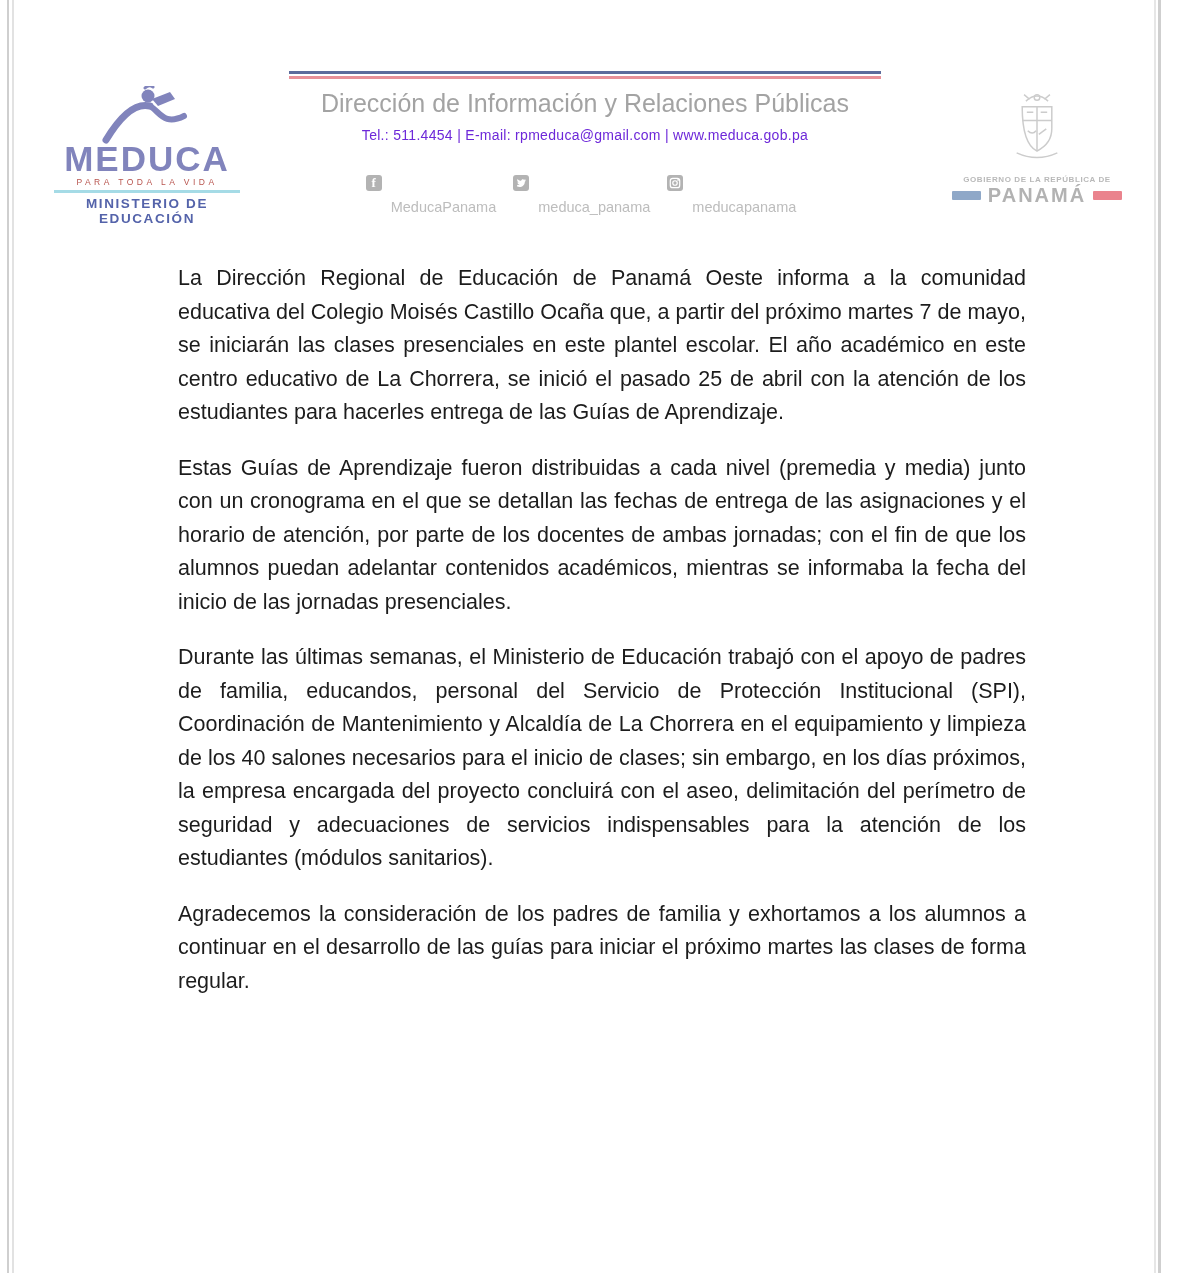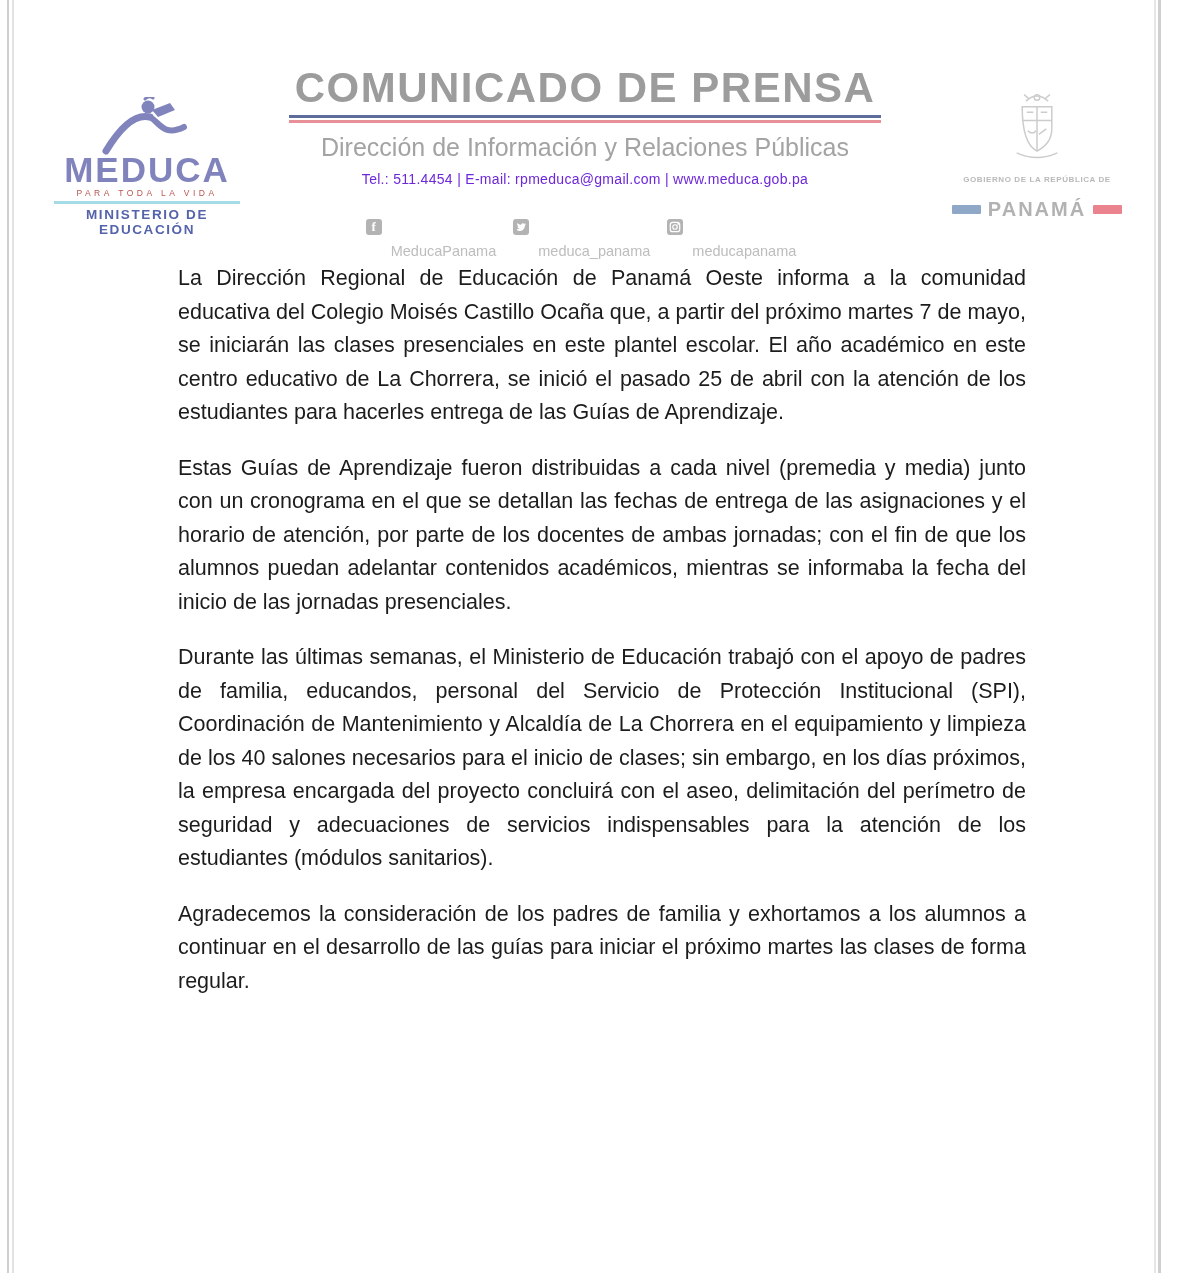--- a/index.html
+++ b/index.html
@@ -8,21 +8,21 @@
     font-family:"Liberation Sans","DejaVu Sans",sans-serif;overflow:hidden;
   }
   
   .edge{position:absolute;top:0;bottom:0;}
   .edge.l1{left:7px;width:2px;background:#cfcfcf;}
   .edge.l2{left:12px;width:2px;background:#e2e2e2;}
   .edge.r1{left:1154px;width:2px;background:#e6e6e6;}
   .edge.r2{left:1158px;width:3px;background:#cfcfcf;}
 
   
-  .meduca-logo{position:absolute;left:52px;top:97px;width:190px;text-align:center;}
+  .meduca-logo{position:absolute;left:52px;top:86px;width:190px;text-align:center;}
   .meduca-logo .figure{height:58px;}
   .meduca-name{font-size:35px;font-weight:bold;color:#8184bc;letter-spacing:2px;line-height:30px;}
   .meduca-tag{font-size:8.5px;font-weight:normal;color:#b8544e;letter-spacing:3.5px;margin-top:3px;}
   .meduca-rule{height:3px;background:#a5dbe6;margin:3px 2px 3px 2px;}
   .meduca-min{font-size:13.5px;font-weight:bold;color:#5463aa;letter-spacing:1.6px;}
 
   .press-head{position:absolute;left:285px;top:66px;width:600px;text-align:center;}
   .press-title{font-size:42px;font-weight:800;color:#9c9c9c;letter-spacing:1.5px;line-height:44px;}
   .press-rules{margin:5px 4px 0 4px;}
   .press-rules .blue{height:3px;background:#5c6c9c;}
@@ -32,21 +32,21 @@
   .press-social{margin-top:8px;display:flex;justify-content:center;align-items:center;gap:9px;
     font-size:14.5px;color:#bdbdbd;}
   .sicon{display:inline-flex;width:16px;height:16px;border-radius:3px;background:#b3b3b3;
     align-items:center;justify-content:center;flex:0 0 auto;}
   .sicon.fb span{color:#fff;font-size:13px;font-weight:bold;line-height:16px;font-family:"Liberation Serif",serif;}
   .handle{margin-right:8px;margin-top:48px;}
 
   .gov-logo{position:absolute;left:952px;top:90px;width:170px;text-align:center;}
   .gov-crest{height:74px;}
   .gov-line1{font-size:8px;font-weight:bold;color:#b9b9b9;letter-spacing:.6px;margin-top:11px;}
-  .gov-line2{display:flex;align-items:center;justify-content:center;gap:7px;margin-top:14px;}
+  .gov-line2{display:flex;align-items:center;justify-content:center;gap:7px;margin-top:0;}
   .gov-bar{width:30px;height:9px;border-radius:1px;}
   .gov-bar.blue{background:#8fa8c8;}
   .gov-bar.red{background:#ea838d;}
   .gov-name{font-size:20px;font-weight:bold;color:#b2b2b2;letter-spacing:2px;}
 
   
   .content{position:absolute;left:178px;top:262px;width:848px;color:#1c1c1c;
     font-size:21.5px;line-height:33.5px;text-align:justify;}
   .doc-title{font-size:22.5px;font-weight:bold;margin:0 0 38px 0;line-height:30px;
     text-align:justify;text-align-last:justify;}
@@ -71,21 +71,20 @@
       <polygon points="60,13 78,6 83,13 66,20" fill="#8184bc"></polygon>
     </svg>
   </div>
   <div class="meduca-name">MEDUCA</div>
   <div class="meduca-tag">PARA TODA LA VIDA</div>
   <div class="meduca-rule"></div>
   <div class="meduca-min">MINISTERIO DE EDUCACIÓN</div>
 </div>
 
 <div class="press-head">
-  <div class="press-title">COMUNICADO DE PRENSA</div>
   <div class="press-rules">
     <div class="blue"></div>
     <div class="red"></div>
   </div>
   <div class="press-dept">Dirección de Información y Relaciones Públicas</div>
   <div class="press-contact">Tel.: 511.4454 | E-mail: rpmeduca@gmail.com | www.meduca.gob.pa</div>
   <div class="press-social">
     <span class="sicon fb">
         <span>f</span>
       </span>

